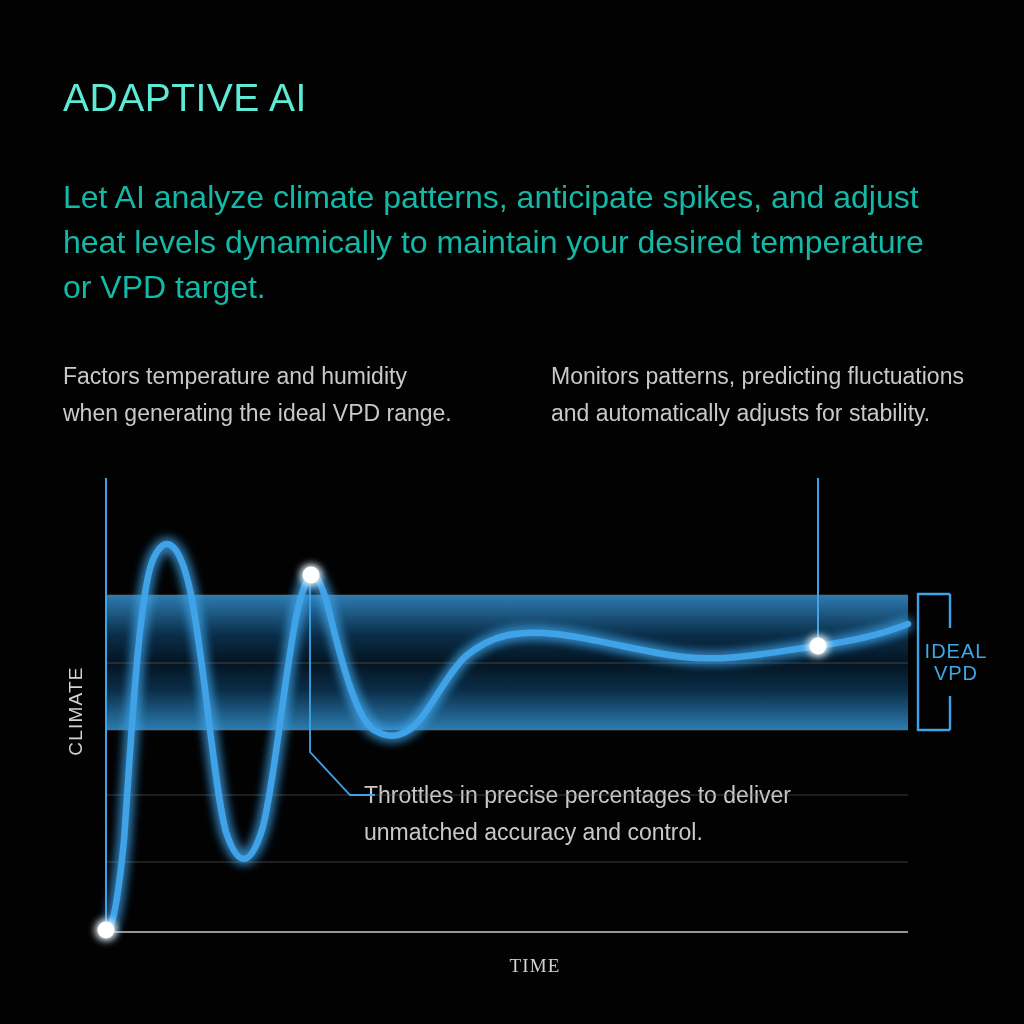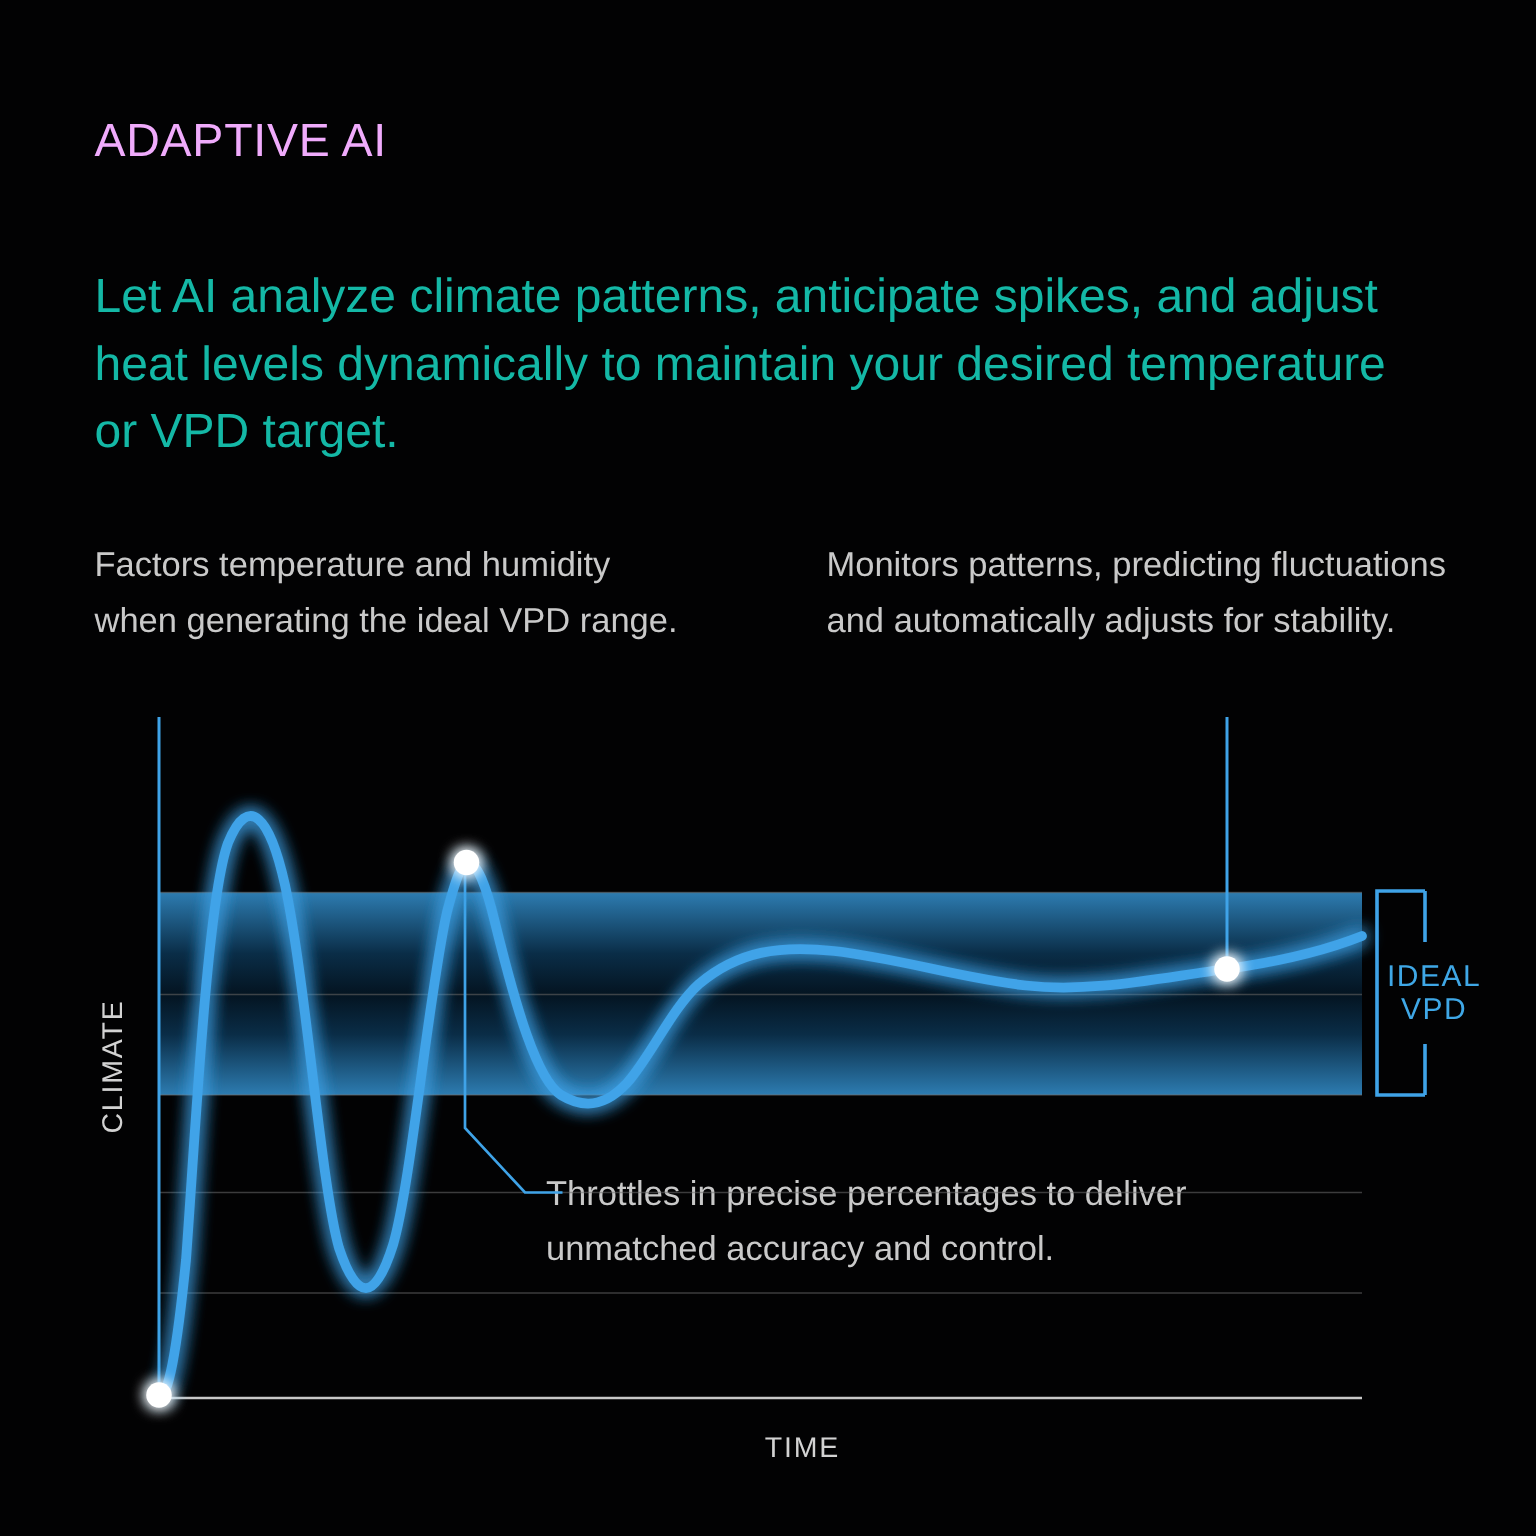--- a/index.html
+++ b/index.html
@@ -7,22 +7,22 @@
     width:1024px;height:1024px;overflow:hidden;
     font-family:"Liberation Sans", sans-serif;
     background:#020203;
     position:relative;
   }
   #page{position:absolute;inset:0;}
 
   
   .title{
     position:absolute;left:63px;top:76px;
-    font-size:31px;letter-spacing:0.5px;font-weight:400;
-    color:#f0abfc;
+    font-size:39px;letter-spacing:0.5px;font-weight:400;
+    color:#5eead4;
     white-space:nowrap;
   }
   .subtitle{
     position:absolute;left:63px;top:175px;width:880px;
     font-size:32px;line-height:45px;font-weight:300;
     color:#14b8a6;
   }
   .note{
     position:absolute;
     font-size:23px;line-height:37px;font-weight:300;
@@ -35,21 +35,21 @@
   
   #chart{position:absolute;left:0;top:0;width:1024px;height:1024px;}
   .axis-label{
     position:absolute;color:#d2d2d2;font-size:19px;letter-spacing:1.2px;
     font-weight:300;
   }
   #climate-label{
     left:-4px;top:700px;width:160px;text-align:center;
     transform:rotate(-90deg);transform-origin:50% 50%;
   }
-  #time-label{left:460px;top:955px;width:150px;text-align:center;}
+  #time-label{left:460px;top:955px;width:150px;text-align:center;font-family:Liberation Serif, serif;}
   #ideal-vpd-label{
     position:absolute;left:920px;top:640px;width:72px;
     color:#3FA7E6;font-size:20px;line-height:22px;letter-spacing:1px;
     font-weight:400;text-align:center;
   }
 </style>
 </head>
 <body>
 
 <div id="page">

